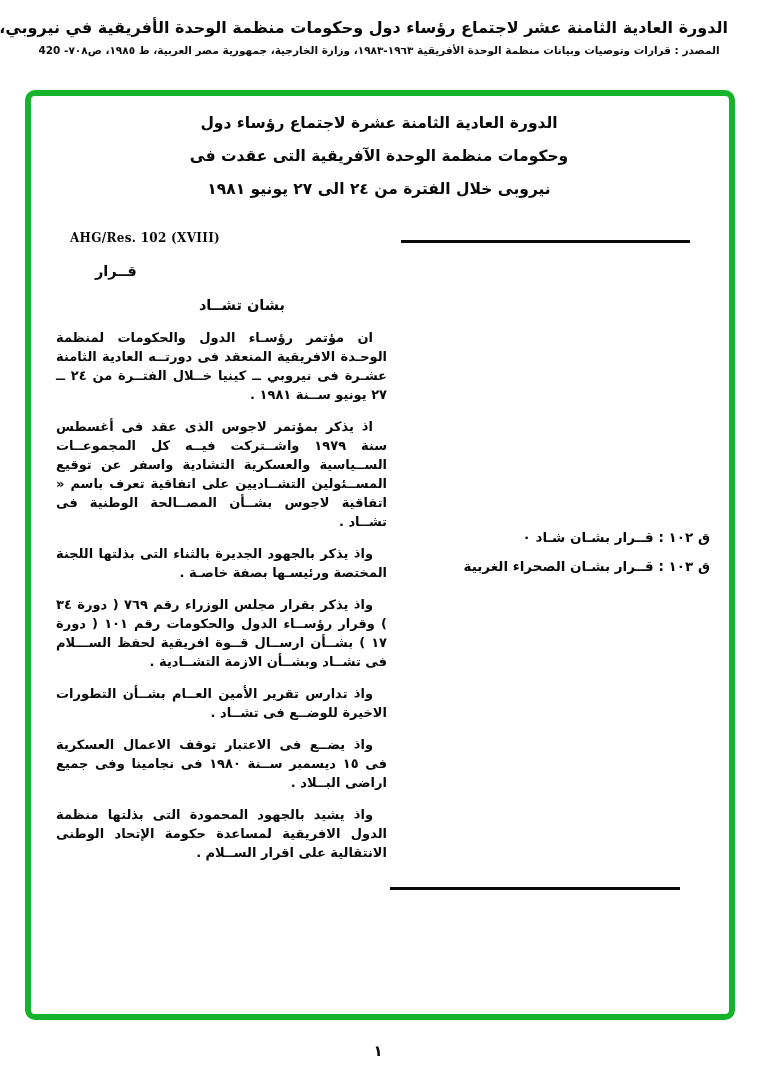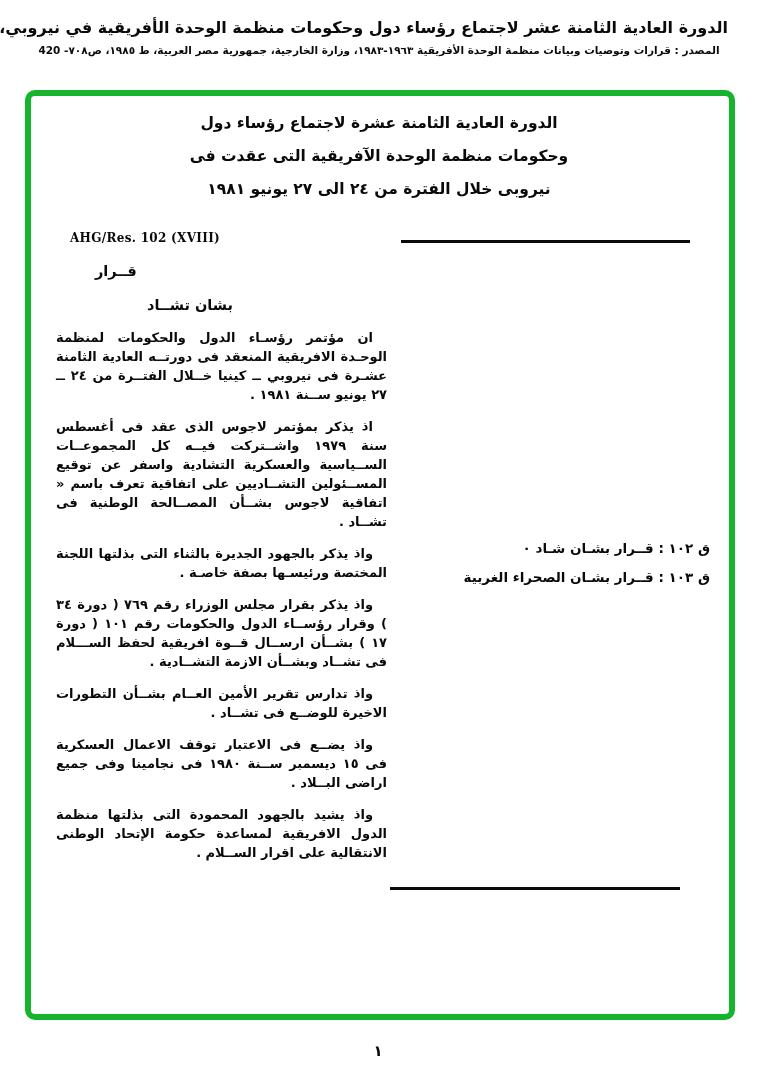--- a/index.html
+++ b/index.html
@@ -103,21 +103,20 @@
     text-align: left;
     direction: rtl;
     font-size: 14.5px;
     font-weight: 700;
   }
   .res-subheading {
     position: absolute;
     left: 95px;
     top: 297px;
     width: 190px;
-    text-align: center;
     direction: rtl;
     font-size: 14.5px;
     font-weight: 700;
   }
 
   
   .body-column {
     position: absolute;
     left: 56px;
     top: 328px;
@@ -130,21 +129,21 @@
     font-weight: 700;
     line-height: 19px;
     text-align: justify;
     text-indent: 14px;
   }
 
   
   .margin-notes {
     position: absolute;
     right: 48px;
-    top: 540px;
+    top: 529px;
     width: 250px;
     direction: rtl;
   }
   .margin-notes .note {
     font-size: 13.5px;
     font-weight: 700;
     margin-bottom: 13px;
     white-space: nowrap;
   }
 

